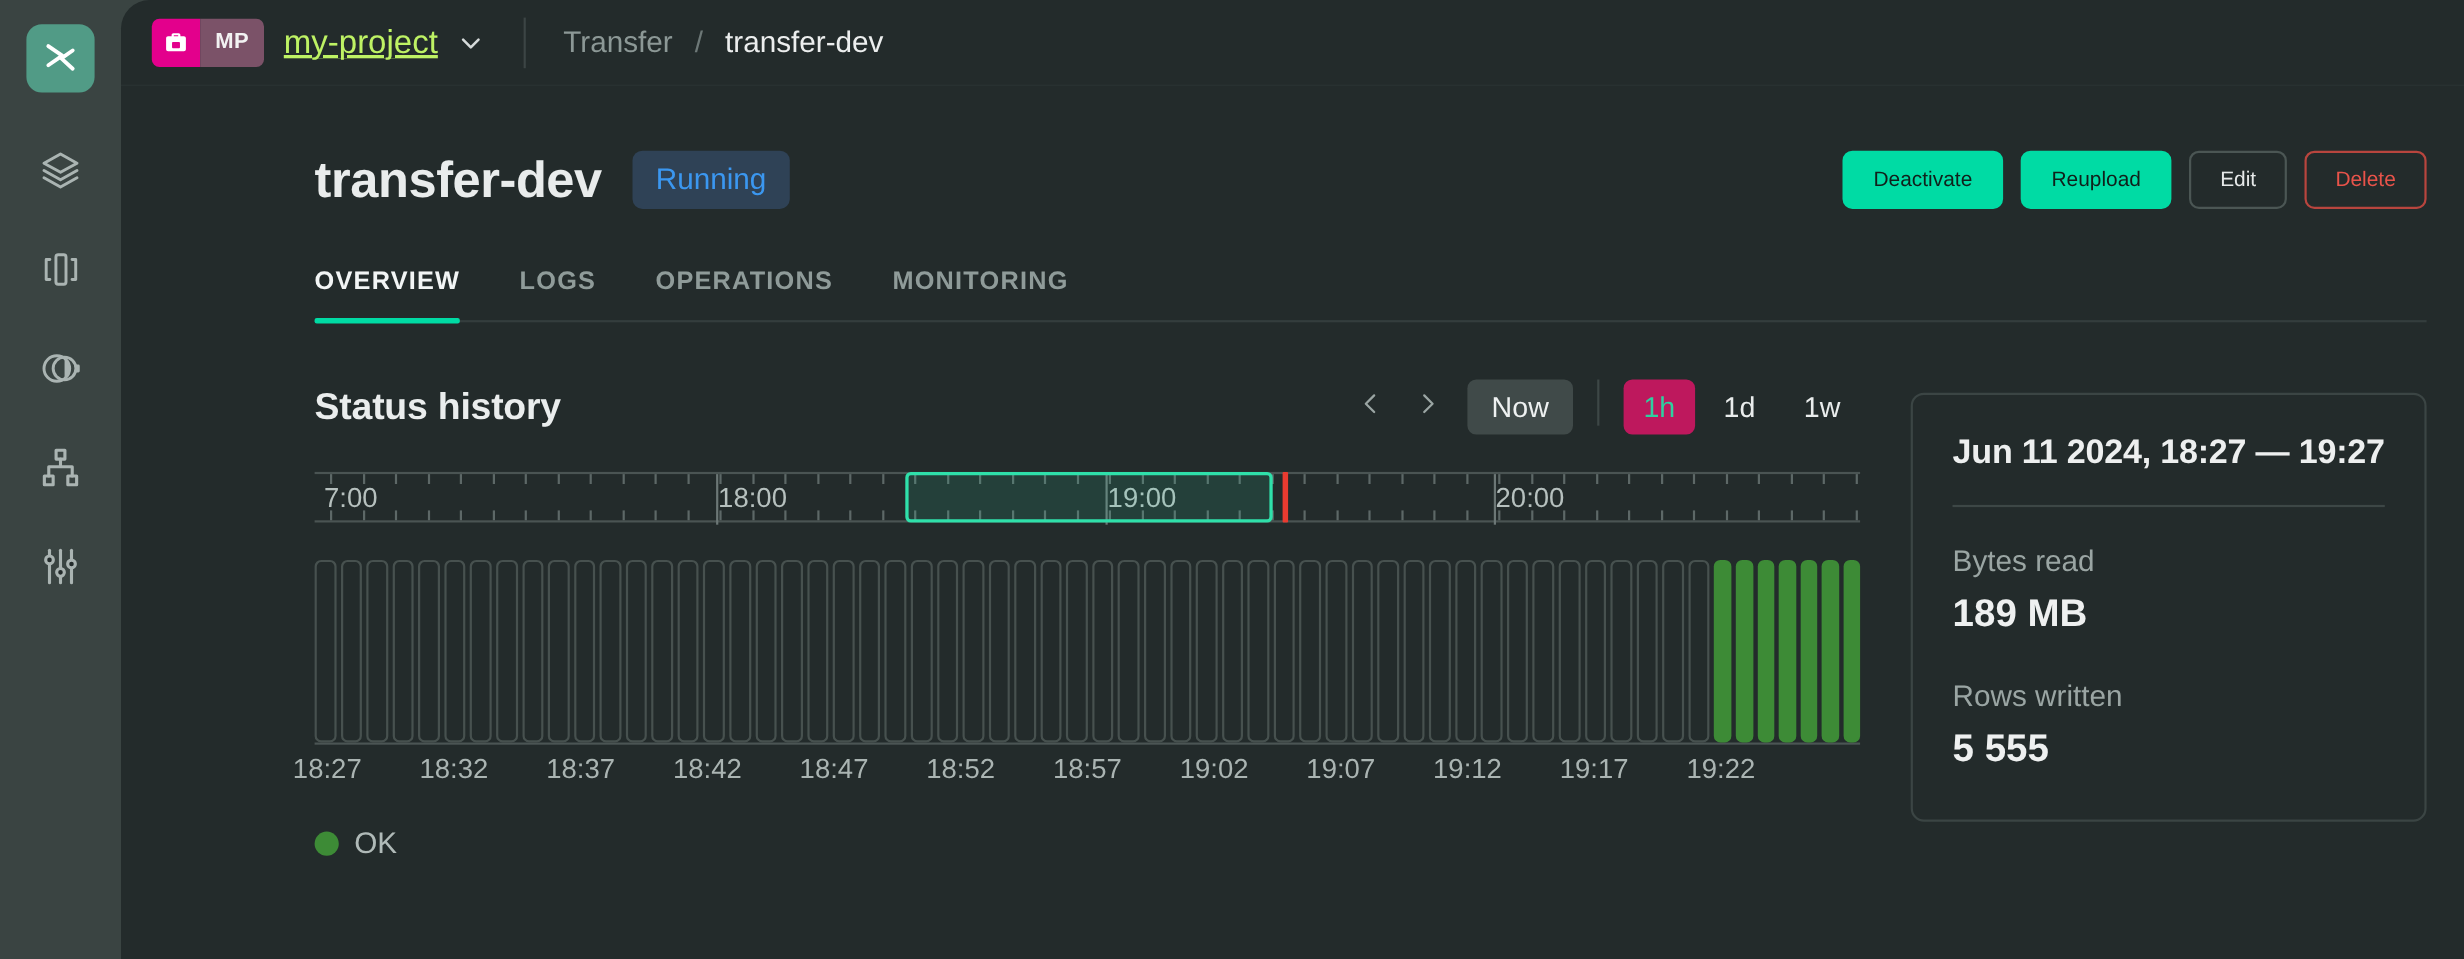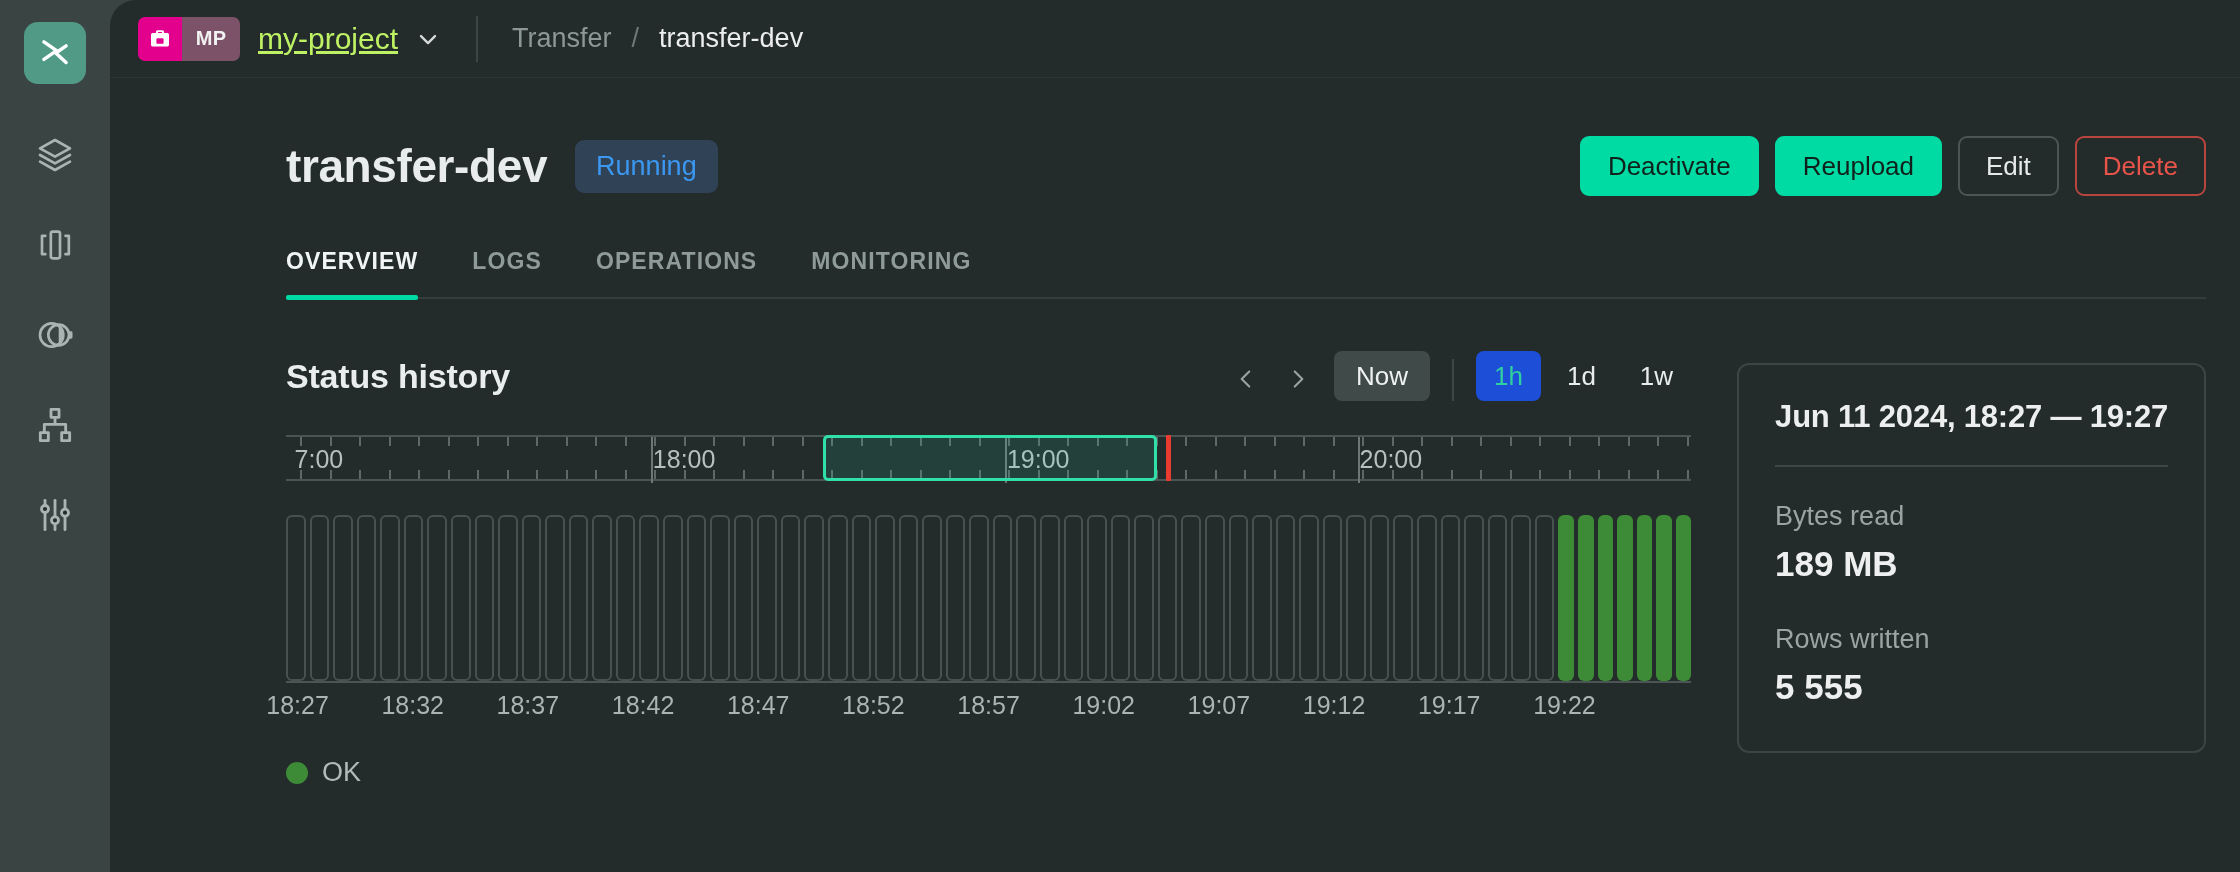--- a/index.html
+++ b/index.html
@@ -138,21 +138,21 @@
     border-radius: 9px;
     line-height: 1;
   }
   .actions {
     margin-left: auto;
     display: flex;
     align-items: center;
     gap: 16px;
   }
   .btn {
-    font-size: 26px;
+    font-size: 19px;
     border-radius: 9px;
     padding: 15px 26px;
     line-height: 1;
     cursor: pointer;
     border: 2px solid transparent;
     font-family: "Liberation Sans", sans-serif;
     white-space: nowrap;
   }
   .btn-primary { background: #00dba4; color: #10201b; border-color: #00dba4; }
   .btn-ghost   { background: transparent; color: #e6e9e9; border-color: #4b5654; }
@@ -201,21 +201,21 @@
   }
   .sh-title {
     font-size: 34px;
     font-weight: bold;
     color: #eaeded;
     letter-spacing: -0.2px;
   }
   .sh-ctrls {
     margin-left: auto;
     display: flex;
-    align-items: flex-end;
+    align-items: flex-start;
     gap: 8px;
   }
   .arrow-btn {
     width: 44px; height: 44px;
     display: flex; align-items: center; justify-content: center;
     cursor: pointer;
   }
   .now-btn {
     background: #404a49;
     color: #eef1f1;
@@ -233,21 +233,21 @@
   }
   .range-btn {
     font-size: 26px;
     color: #e9ecec;
     padding: 12px 18px;
     border-radius: 8px;
     cursor: pointer;
     line-height: 1;
   }
   .range-btn.active {
-    background: #1d4ed8;
+    background: #be185d;
     color: #2fcfa0;
   }
 
   
   .ruler {
     position: relative;
     margin-top: 34px;
     height: 46px;
     border-top: 2px solid #4a5453;
     border-bottom: 2px solid #4a5453;

